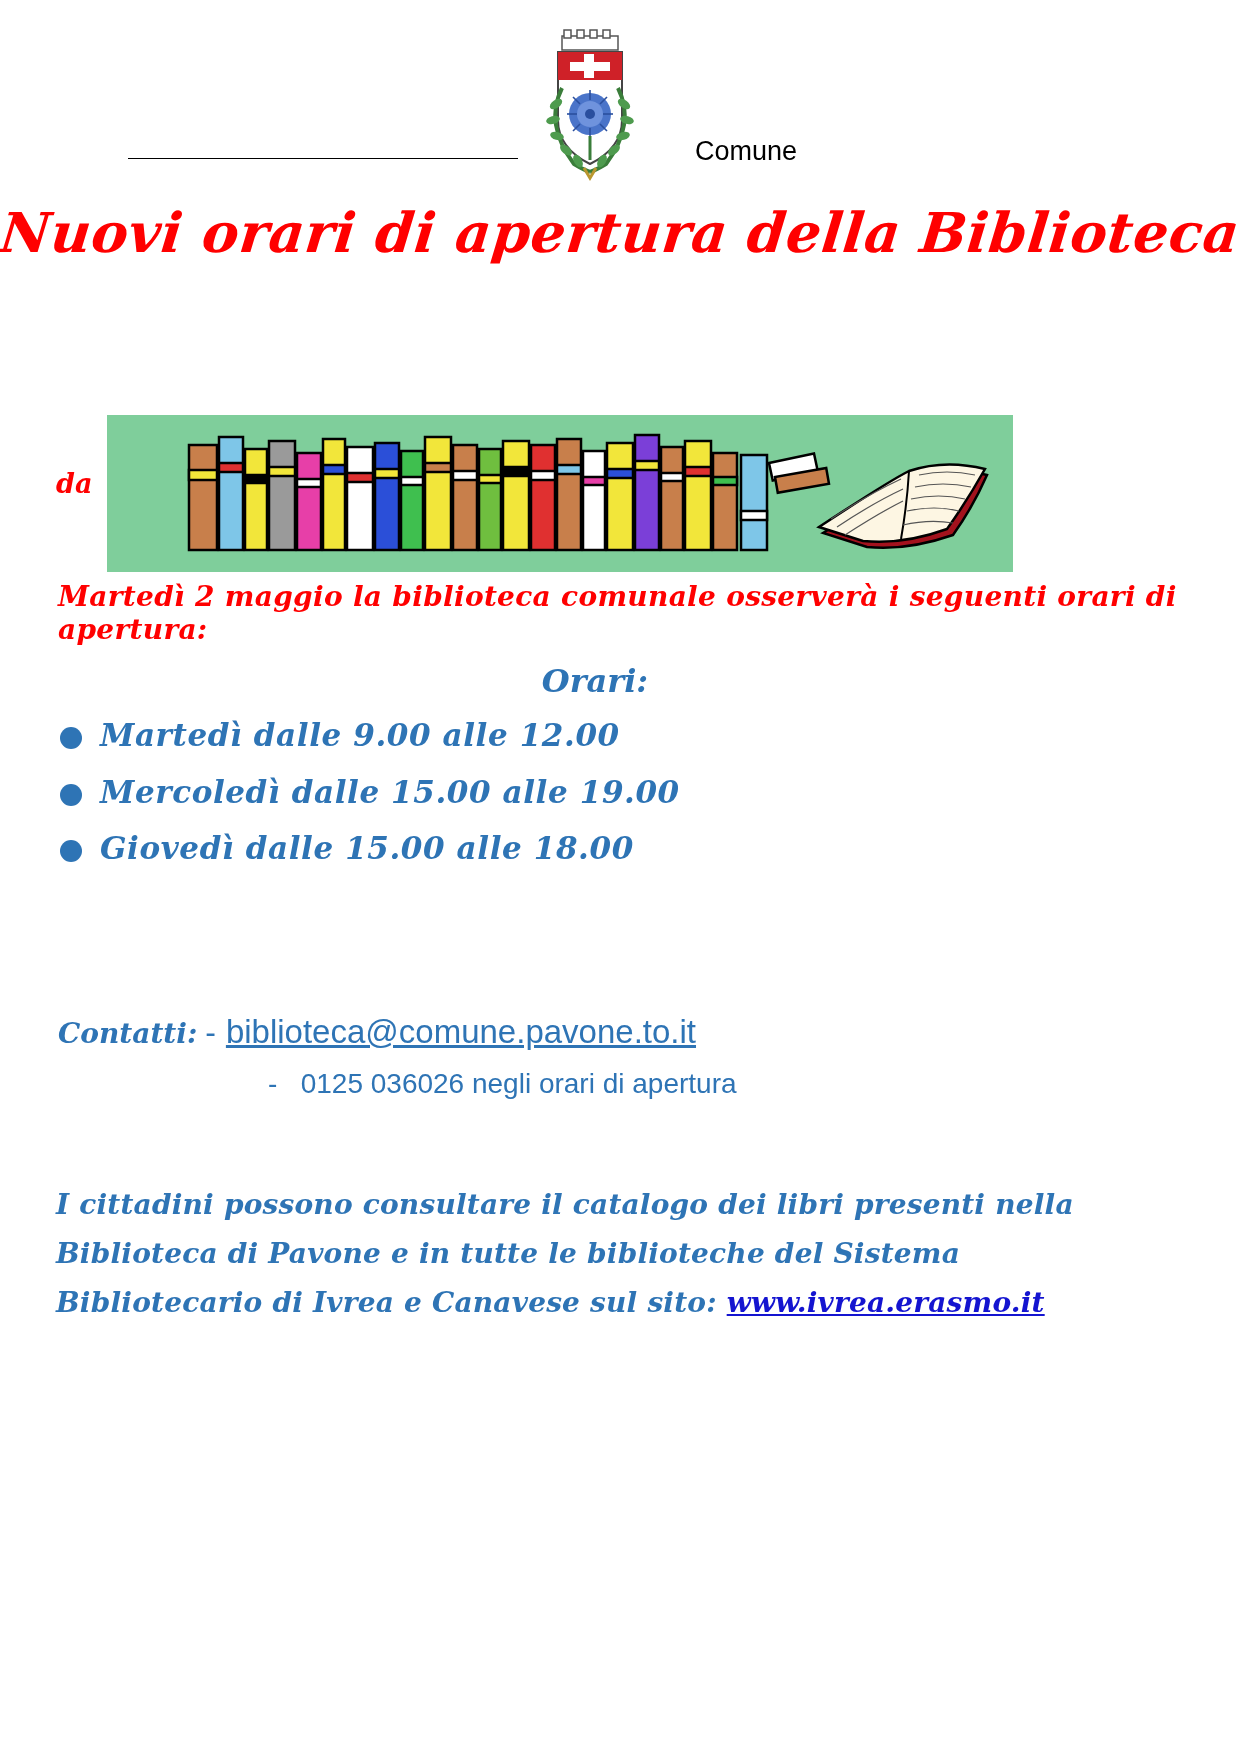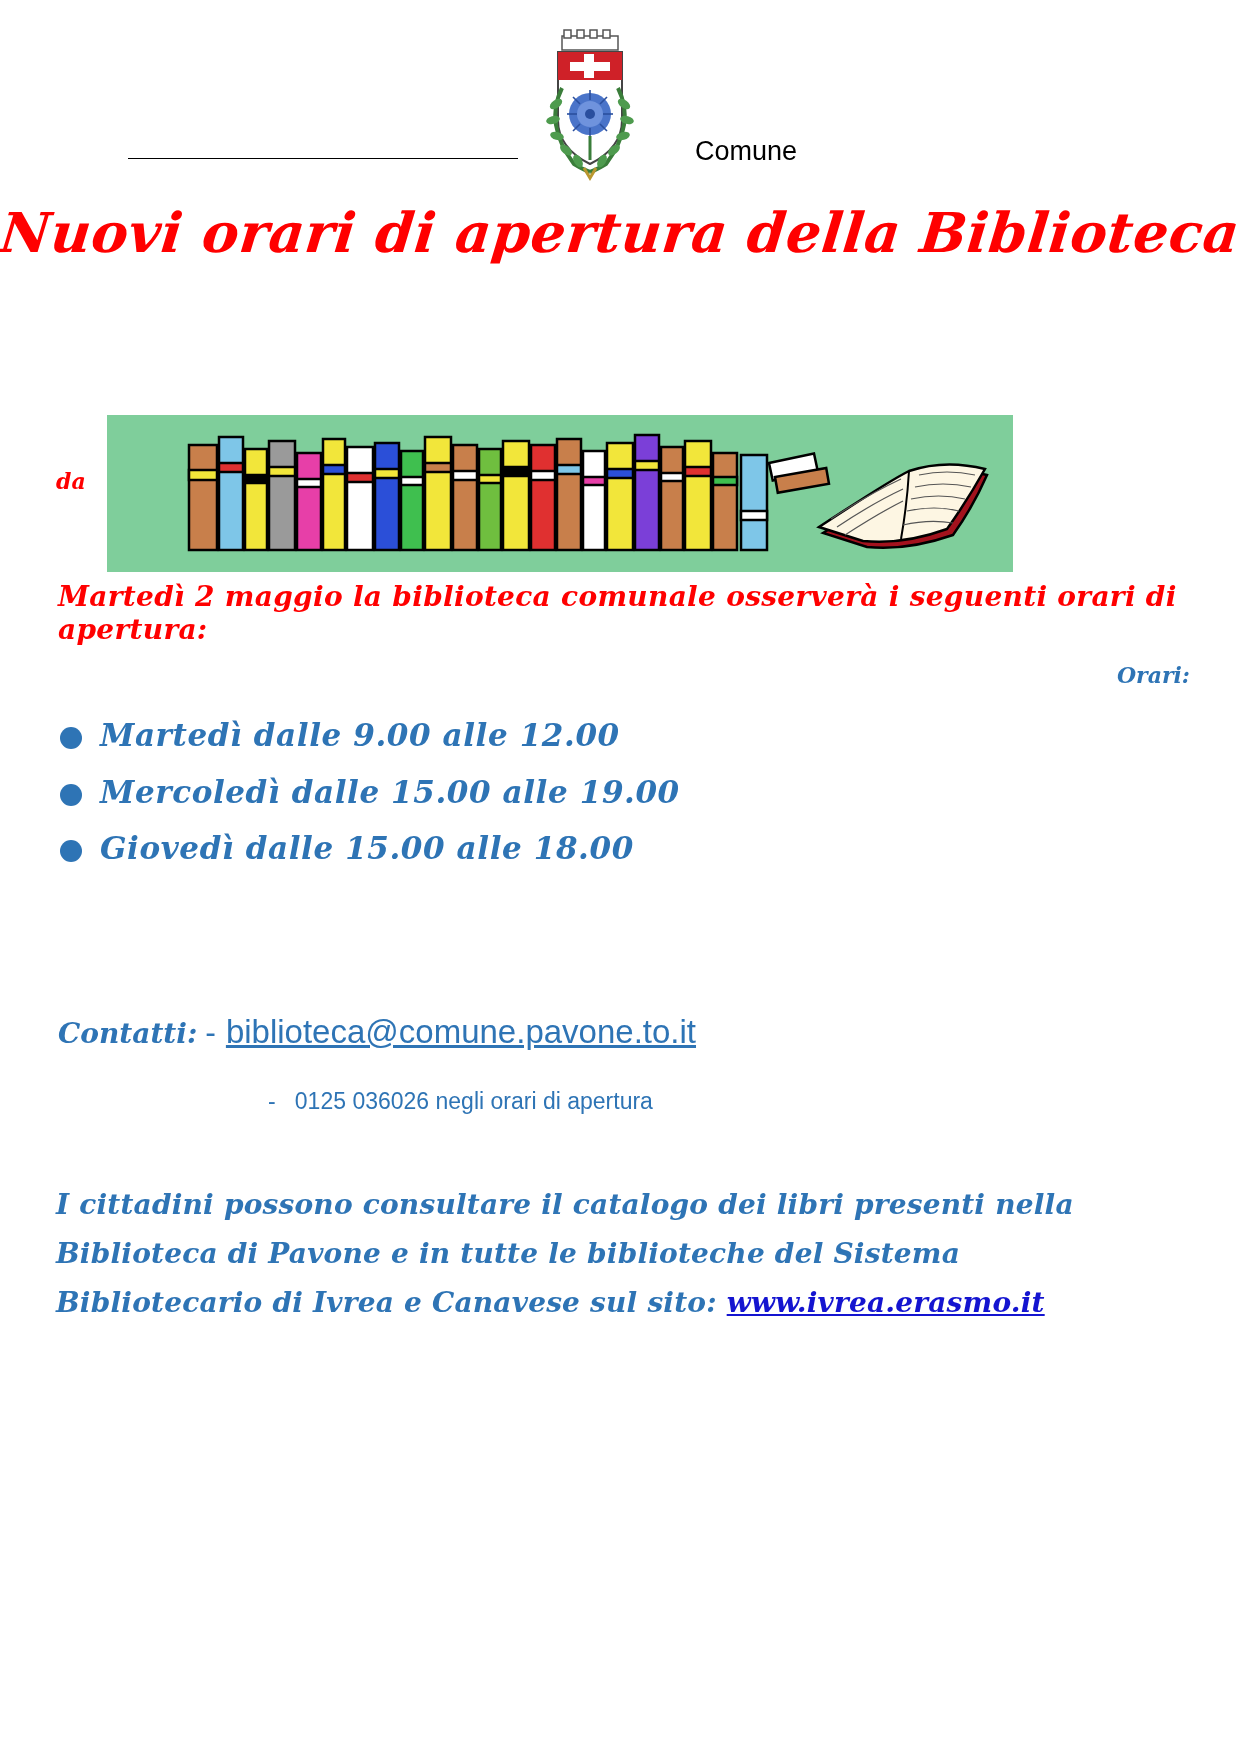--- a/index.html
+++ b/index.html
@@ -72,21 +72,21 @@
   }
 
   
   .da-label {
     position: absolute;
     left: 56px;
     top: 468px;
     font-family: "DejaVu Serif", serif;
     font-style: italic;
     font-weight: bold;
-    font-size: 22px;
+    font-size: 27px;
     color: #ff0000;
   }
 
   
   .books-banner {
     position: absolute;
     left: 107px;
     top: 415px;
     width: 906px;
     height: 157px;
@@ -107,25 +107,25 @@
     color: #ff0000;
     letter-spacing: 0.3px;
   }
 
   
   .orari-heading {
     position: absolute;
     left: 0;
     top: 662px;
     width: 1190px;
-    text-align: right;
-    font-family: "DejaVu Serif", serif;
-    font-style: italic;
-    font-weight: bold;
-    font-size: 22px;
+    text-align: center;
+    font-family: "DejaVu Serif", serif;
+    font-style: italic;
+    font-weight: bold;
+    font-size: 32px;
     color: #2e74b5;
   }
 
   
   .hours-list {
     position: absolute;
     left: 58px;
     top: 718px;
     width: 900px;
     list-style: none;
@@ -178,24 +178,23 @@
   }
   .contacts-email {
     font-size: 33px;
     color: #2e74b5;
     text-decoration: underline;
   }
   .phone-row {
     position: absolute;
     left: 268px;
     top: 1068px;
-    font-size: 23px;
+    font-size: 28px;
     color: #2e74b5;
     white-space: pre;
-    margin-top: 20px;
   }
 
   
   .footer-par {
     position: absolute;
     left: 56px;
     top: 1180px;
     width: 1110px;
     font-family: "DejaVu Serif", serif;
     font-style: italic;

